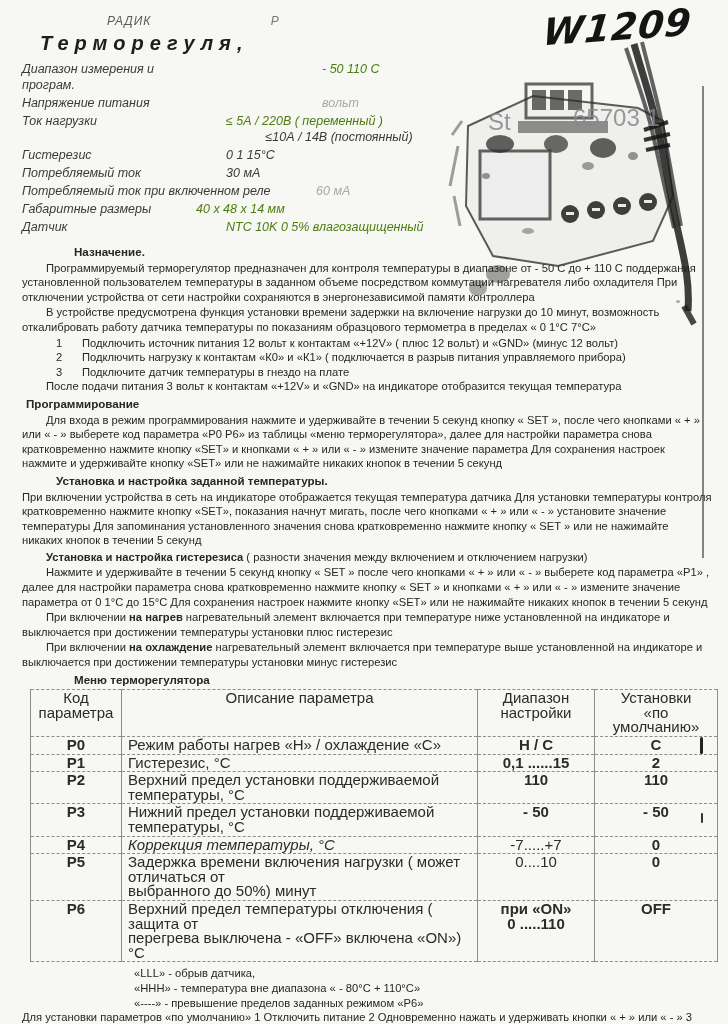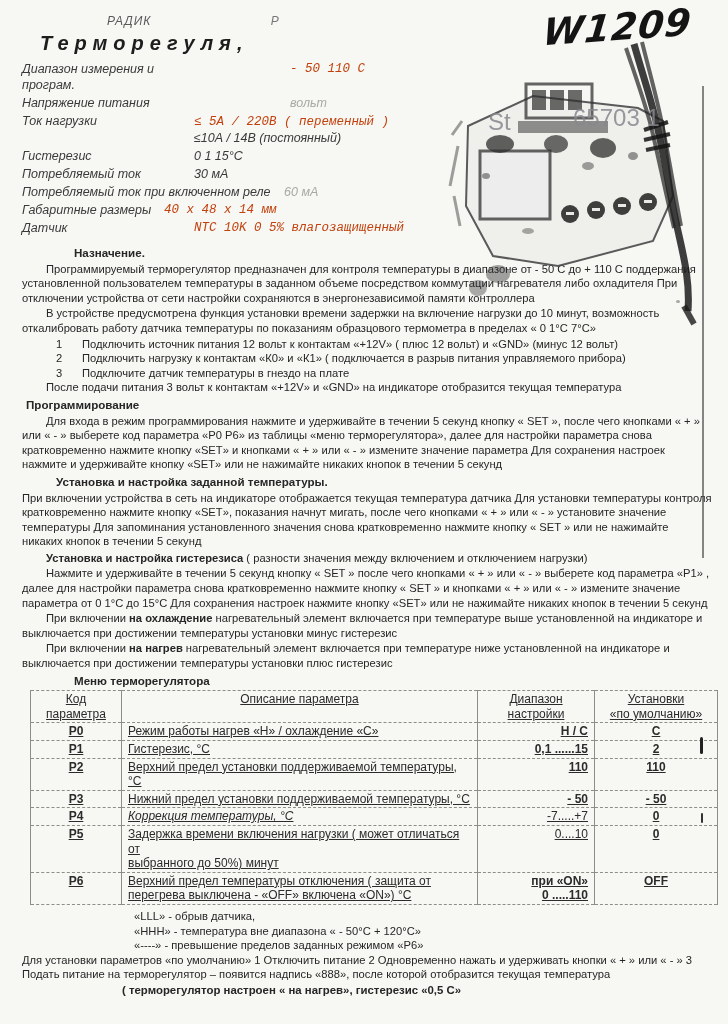--- a/index.html
+++ b/index.html
@@ -14,27 +14,27 @@
   .content{position:relative;padding:14px 16px 0 22px;}
 
   
   .brand-line{margin-left:85px;height:16px;font-style:italic;color:#5a5a5a;font-size:12px;letter-spacing:1px;}
   .brand-line .letter-d{display:inline-block;margin-left:115px;color:#777;}
   .doc-title{
     margin:2px 0 6px 18px;font-size:20px;font-weight:bold;font-style:italic;
     letter-spacing:6px;color:#1d1d1d;
   }
   .specs{width:430px;font-style:italic;font-size:12.5px;line-height:16px;color:#3a3a3a;}
-  .spec-row{display:flex;margin-bottom:2px;}
+  .spec-row{display:flex;margin-bottom:2px;gap:32px;}
   .spec-row .lbl{width:172px;flex:0 0 auto;}
   .spec-row .val{flex:1;}
-  .spec-row .val .v2{display:block;}
+  .spec-row .val .v2{display:block;text-align:center;}
   .underl{text-decoration:none;}
   .faint{color:#a9a9a3;}
-  .halffaint{color:#c2410c;font-family:Liberation Mono, monospace;}
+  .halffaint{color:#4d7c0f;}
   .indent-val{padding-left:96px;}
 
   .handwriting{
     position:absolute;left:543px;top:6px;
     font-size:37px;font-weight:bold;font-style:italic;
     font-family:"DejaVu Sans", sans-serif;
     transform:rotate(-4deg) skewX(-10deg);
     color:#141414;letter-spacing:1px;
   }
 
@@ -46,28 +46,28 @@
   .sec-heading.sm{margin-left:34px;}
   .sec-heading.flush{margin-left:24px;}
   p.para{margin:0 0 1px 0;text-indent:24px;}
   p.para.noindent{text-indent:0;}
   .numlist{margin-left:34px;}
   .numrow{display:flex;}
   .numrow .n{width:26px;flex:0 0 auto;}
   .inlinebold{font-weight:bold;}
 
   
-  table.menu{border-collapse:collapse;width:688px;margin:2px 10px 4px 8px;font-size:12px;color:#2b2b2b;text-decoration:underline;}
+  table.menu{border-collapse:collapse;width:688px;margin:2px 10px 4px 8px;font-size:15px;color:#2b2b2b;}
   table.menu th, table.menu td{
     border:1px solid #8e8e88;padding:1px 6px;vertical-align:top;white-space:pre-line;
   }
   table.menu th{font-weight:normal;text-align:center;border-style:dashed solid;}
   table.menu td{border-top-style:dashed;border-bottom-style:dashed;}
   td.c-code{width:78px;text-align:center;font-weight:bold;}
-  td.c-range{width:104px;text-align:right;font-weight:bold;}
+  td.c-range{width:104px;text-align:center;font-weight:bold;}
   td.c-def{width:110px;text-align:center;font-weight:bold;}
   td.c-desc{}
   tr.r-p4 td.c-desc{font-style:italic;}
   tr.r-p4 td.c-range, tr.r-p5 td.c-range{font-weight:normal;}
   tr.r-p6 td.c-range{font-weight:bold;}
 
   
   .alarm-head{margin-left:92px;}
   .alarm-lines{margin-left:112px;}
   .footer-line{font-weight:bold;margin-left:100px;font-size:11.4px;}
@@ -156,24 +156,24 @@
 
       <div class="sec-heading sm">Установка и настройка заданной температуры.</div>
       <p class="para noindent">При включении устройства в сеть  на индикаторе  отображается текущая температура датчика  Для установки температуры контроля кратковременно нажмите кнопку «SET», показания начнут мигать,  после чего кнопками « + »  или   « - »    установите  значение температуры  Для запоминания установленного значения  снова кратковременно нажмите кнопку « SET » или не нажимайте никаких кнопок в течении 5 секунд</p>
 
       <p class="para noindent" style="margin-top:2px">
         <span style="margin-left:24px" class="inlinebold">Установка и настройка гистерезиса</span><span> ( разности  значения между  включением и  отключением  нагрузки)</span>
       </p>
       <p class="para">Нажмите и удерживайте в течении  5 секунд  кнопку  « SET »   после чего кнопками « + »  или   « - »  выберете код параметра  «Р1»  , далее для настройки параметра снова кратковременно нажмите кнопку « SET »  и кнопками « + »  или   « - »   измените значение параметра от  0 1°С до 15°С   Для сохранения настроек нажмите  кнопку «SET» или не нажимайте никаких кнопок в течении 5 секунд</p>
 
       <p class="para">
-        <span>При включении  </span><span class="inlinebold">на охлаждение</span><span>  нагревательный элемент  включается при температуре  выше установленной на индикаторе  и выключается  при достижении температуры установки  минус гистерезис</span>
+        <span>При включении  </span><span class="inlinebold">на нагрев</span><span>  нагревательный элемент  включается при температуре  ниже      установленной на индикаторе  и выключается  при достижении температуры установки  плюс гистерезис</span>
       </p>
       <p class="para">
-        <span>При включении  </span><span class="inlinebold">на нагрев</span><span>  нагревательный элемент  включается при температуре  ниже      установленной на индикаторе  и выключается  при достижении температуры установки  плюс гистерезис</span>
+        <span>При включении  </span><span class="inlinebold">на охлаждение</span><span>  нагревательный элемент  включается при температуре  выше установленной на индикаторе  и выключается  при достижении температуры установки  минус гистерезис</span>
       </p>
 
       <div class="sec-heading">Меню терморегулятора</div>
 
       <table class="menu">
         <thead>
           <tr>
             <th>Код
 параметра</th>
             <th>Описание параметра</th>
@@ -227,21 +227,21 @@
 перегрева  выключена - «OFF»  включена  «ON»)  °С</td>
             <td class="c-range">при «ON»
 0 .....110</td>
             <td class="c-def">OFF</td>
           </tr>
         </tbody>
       </table>
 
       <div class="alarm-lines">
         <div>«LLL» -  обрыв датчика,</div>
-        <div>«ННН» - температура вне диапазона  « - 50°С     + 120°С»</div>
+        <div>«ННН» - температура вне диапазона  « - 80°С     + 110°С»</div>
         <div>«----»  - превышение пределов заданных режимом «Р6»</div>
       </div>
       <p class="para noindent">Для установки параметров «по умолчанию»  1  Отключить питание   2   Одновременно  нажать и удерживать кнопки « + »  или   « - »   3   Подать питание на терморегулятор – появится надпись «888», после которой отобразится текущая температура</p>
       <div class="footer-line">( терморегулятор настроен  « на нагрев», гистерезис «0,5 С»</div>
     </div>
   </div>
 
   <div class="photo">
     <svg width="282" height="312" viewBox="0 0 282 312" xmlns="http://www.w3.org/2000/svg">
 

